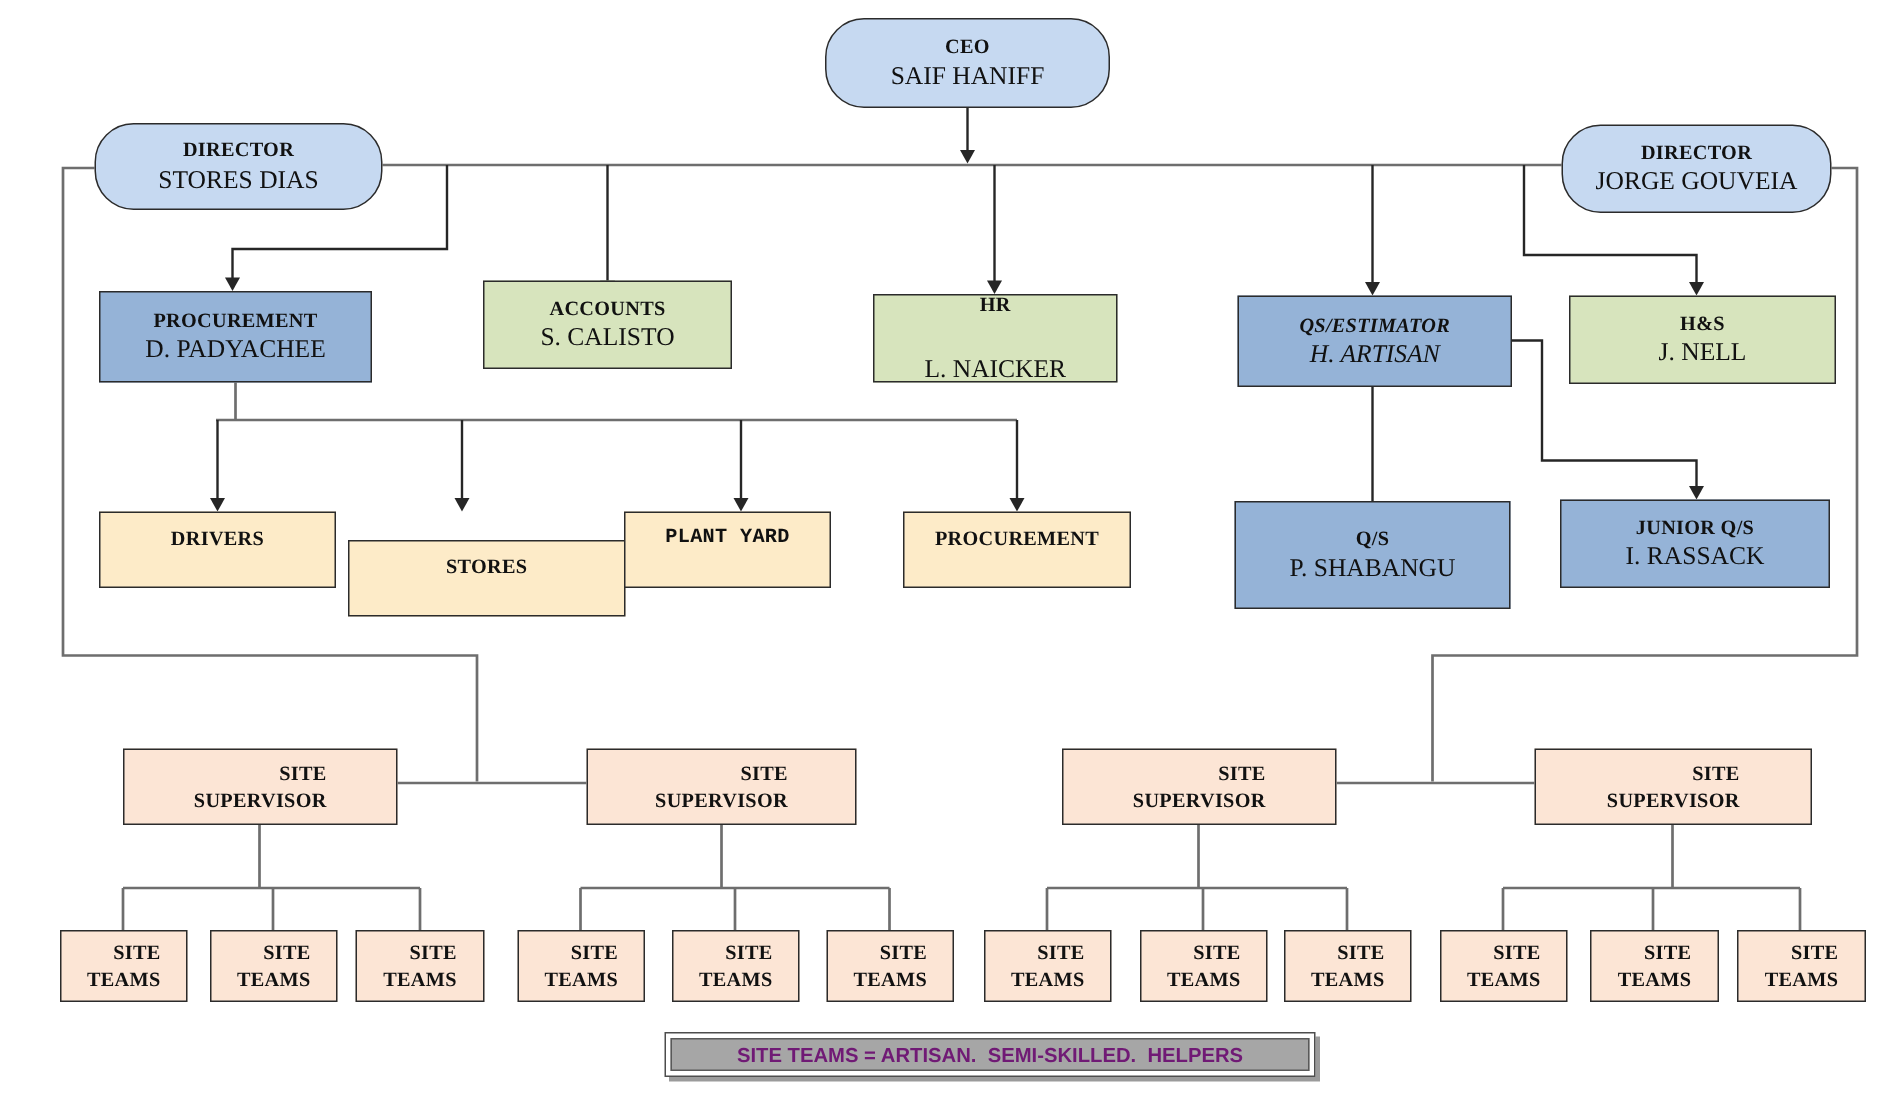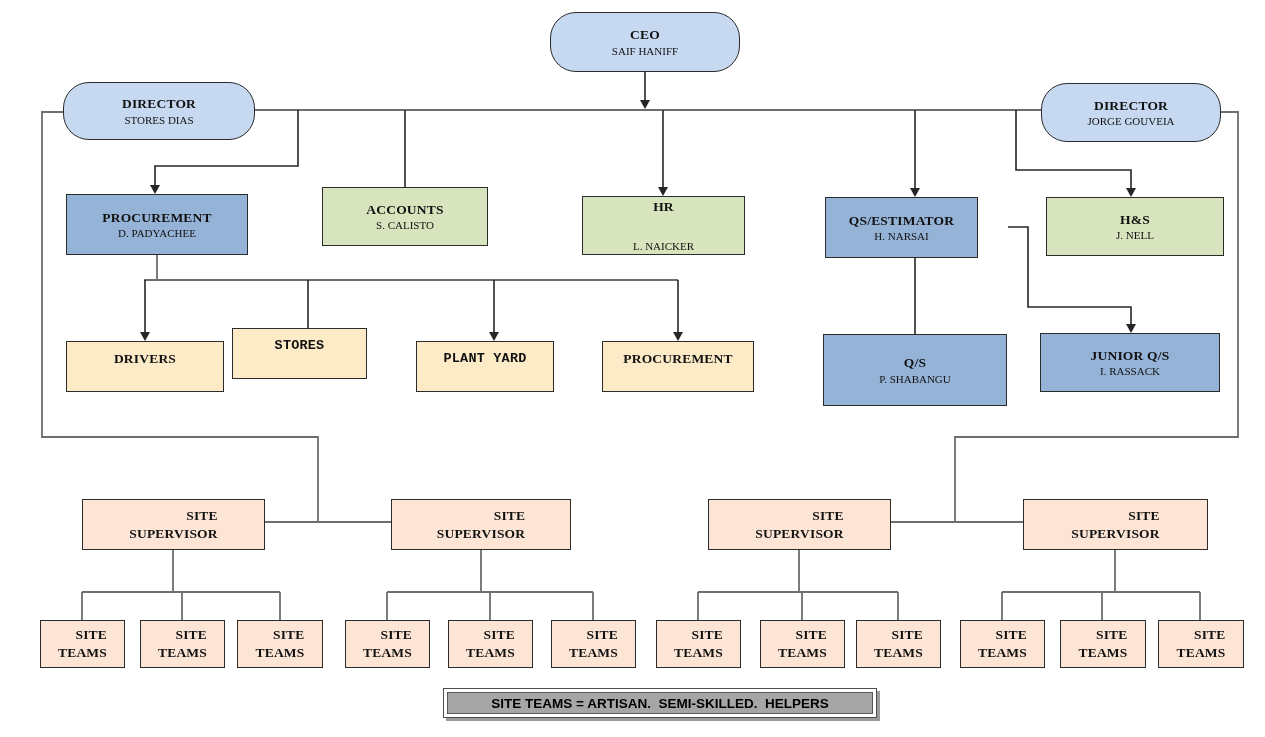--- a/index.html
+++ b/index.html
@@ -11,37 +11,37 @@
   svg.wires{position:absolute;left:0;top:0;pointer-events:none;}
   .wire-dark{stroke:var(--line-dark,#262626);stroke-width:1.6;fill:none;}
   .wire-gray{stroke:var(--line-gray,#6e6e6e);stroke-width:1.8;fill:none;}
   .arrow{fill:var(--line-dark,#1a1a1a);stroke:none;}
   .box{
     position:absolute;border:1.4px solid #2b2b2b;box-sizing:border-box;
     display:flex;flex-direction:column;align-items:center;justify-content:center;
     text-align:center;color:#111;line-height:1.3;
   }
   .box .t{font-weight:bold;font-size:13.5px;white-space:pre-line;letter-spacing:.2px;}
-  .box .n{font-size:11px;}
+  .box .n{font-size:17px;}
   .blue-light{background:var(--box-blue-light,#C6D9F1);border-radius:26px;}
   .blue-mid{background:var(--box-blue-mid,#95B3D7);}
   .green{background:var(--box-green,#D7E4BD);}
   .cream{background:var(--box-cream,#FDEBC8);justify-content:flex-start;padding-top:8px;text-align:right;}
   .peach{background:var(--box-peach,#FCE5D5);text-align:right;}
   .legend{
     position:absolute;left:443px;top:688px;width:434px;height:30px;
     background:#ffffff;border:1px solid #4d4d4d;padding:3px;box-sizing:border-box;
     box-shadow:3px 3px 0 #9b9b9b;
   }
   .legend-inner{
     width:100%;height:100%;box-sizing:border-box;
     background:var(--legend-gray,#A6A6A6);border:1px solid #595959;
     display:flex;align-items:center;justify-content:center;
     font-family:"Liberation Sans", sans-serif;font-weight:bold;font-size:13.5px;
-    color:#000000;white-space:pre-wrap;
+    color:#701a75;white-space:pre-wrap;
   }
 </style>
 </head>
 <body>
 
 <div id="chart">
 
   <svg class="wires" width="1265" height="737">
 
     <g>
@@ -123,33 +123,33 @@
     <span class="n">D. PADYACHEE</span>
   </div>
   <div class="box green" style="left:322px;top:187px;width:166px;height:59px;">
     <span class="t">ACCOUNTS</span>
     <span class="n">S. CALISTO</span>
   </div>
   <div class="box green" style="left:582px;top:196px;width:163px;height:59px;gap:24px;">
     <span class="t">HR</span>
     <span class="n">L. NAICKER</span>
   </div>
-  <div class="box blue-mid" style="left:825px;top:197px;width:153px;height:61px;">
+  <div class="box blue-mid" style="left:825px;top:197px;width:183px;height:61px;font-style:italic;">
     <span class="t">QS/ESTIMATOR</span>
-    <span class="n">H. NARSAI</span>
+    <span class="n">H. ARTISAN</span>
   </div>
   <div class="box green" style="left:1046px;top:197px;width:178px;height:59px;">
     <span class="t">H&amp;S</span>
     <span class="n">J. NELL</span>
   </div>
 
   <div class="box cream" style="left:66px;top:341px;width:158px;height:51px;">
     <span class="t">DRIVERS</span>
   </div>
-  <div class="box cream" style="left:232px;top:328px;width:135px;height:51px;font-family:Liberation Mono, monospace;">
+  <div class="box cream" style="left:232px;top:360px;width:185px;height:51px;">
     <span class="t">STORES</span>
   </div>
   <div class="box cream" style="left:416px;top:341px;width:138px;height:51px;font-family:Liberation Mono, monospace;">
     <span class="t">PLANT YARD</span>
   </div>
   <div class="box cream" style="left:602px;top:341px;width:152px;height:51px;">
     <span class="t">PROCUREMENT</span>
   </div>
   <div class="box blue-mid" style="left:823px;top:334px;width:184px;height:72px;">
     <span class="t">Q/S</span>

